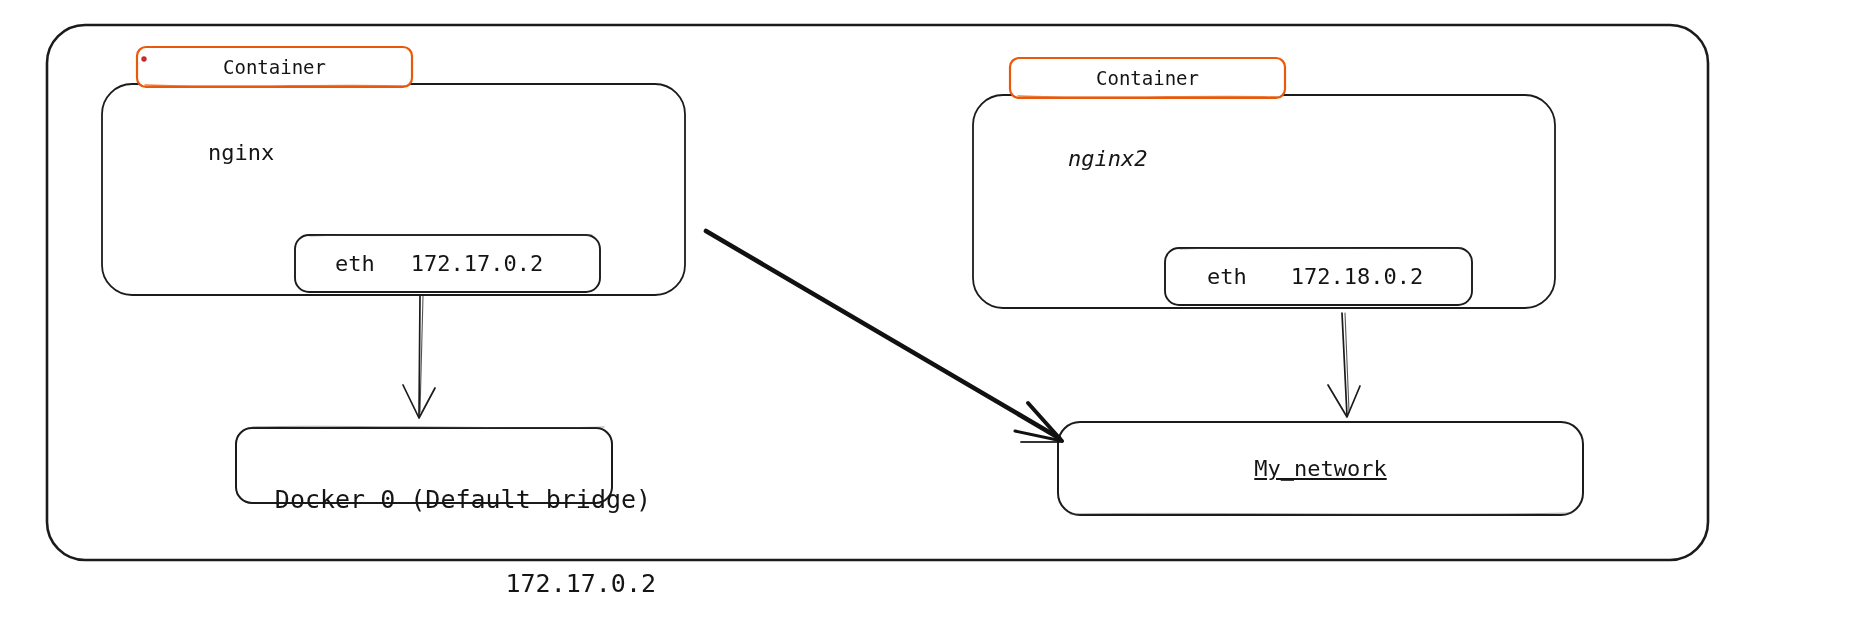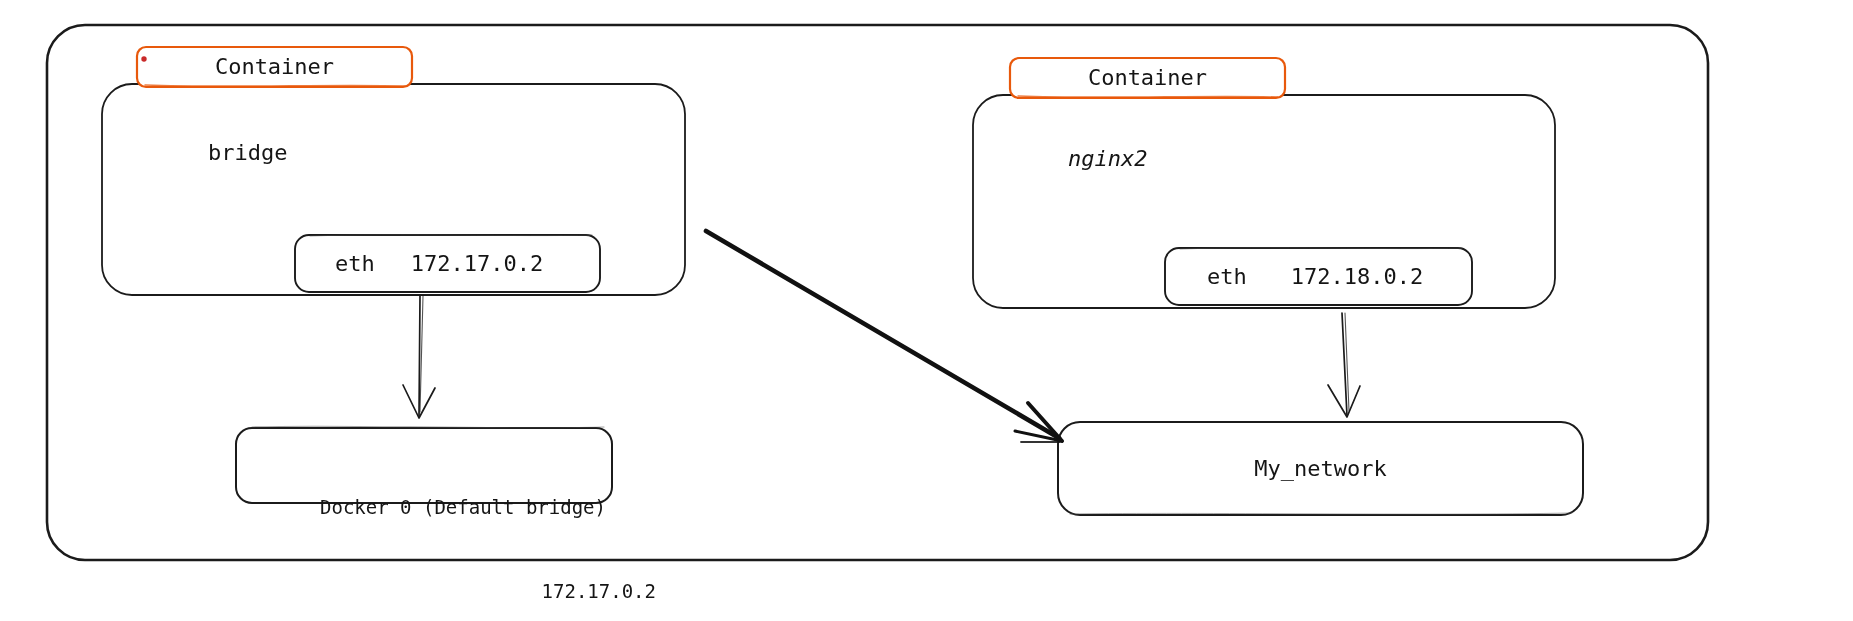--- a/index.html
+++ b/index.html
@@ -24,48 +24,48 @@
     height: 621px;
   }
   .txt {
     position: absolute;
     white-space: pre;
     color: #151515;
     font-family: "DejaVu Sans Mono", "Liberation Mono", monospace;
   }
   .badge-label {
     left: 137px; top: 47px; width: 275px; height: 40px;
-    line-height: 40px; text-align: center; font-size: 22px;
+    line-height: 40px; text-align: center; font-size: 19px;
   }
   .badge-label.second {
     left: 1010px; top: 58px;
   }
   .node-name {
     font-size: 22px;
   }
   .eth-row {
     position: absolute;
     display: flex;
     align-items: center;
     font-size: 22px;
   }
   .eth-row .gap1 { width: 36px; }
   .eth1 { left: 295px; top: 235px; width: 305px; height: 57px; padding-left: 40px; box-sizing: border-box; }
   .eth2 { left: 1165px; top: 248px; width: 307px; height: 57px; padding-left: 42px; box-sizing: border-box; }
   .eth2 .gap1 { width: 44px; }
   .docker0 {
     left: 236px; top: 428px; width: 454px; height: 75px;
-    padding-top: 9px; box-sizing: border-box;
-    font-size: 19px; line-height: 28px;
+    padding-top: 2px; box-sizing: border-box;
+    font-size: 25px; line-height: 28px;
   }
   .docker0 .l1 { text-align: center; }
   .docker0 .l2 { text-align: right; padding-right: 34px; }
   .mynet {
     left: 1058px; top: 422px; width: 525px; height: 93px;
-    line-height: 93px; text-align: center; font-size: 22px;
+    line-height: 93px; text-align: center; font-size: 22px; text-decoration: underline;
   }
 </style>
 </head>
 <body>
 
 <div class="scene">
 
   <svg class="layer" viewBox="0 0 1853 621" fill="none" stroke-linecap="round" stroke-linejoin="round">
 
     <rect x="47" y="25" width="1661" height="535" rx="38" stroke="#1b1b1b" stroke-width="2.6"></rect>
@@ -111,21 +111,21 @@
       <path d="M1062,441 L1028,403" stroke-width="4"></path>
       <path d="M1062,441 L1015,431" stroke-width="3"></path>
       <path d="M1060,442 L1021,442" stroke-width="1.8" opacity="0.85"></path>
     </g>
   </svg>
 
   <div class="txt badge-label">Container</div>
 
   <div class="txt badge-label second">Container</div>
 
-  <div class="txt node-name" style="left:208px; top:140px;">bridge</div>
+  <div class="txt node-name" style="left:208px; top:140px;">nginx</div>
 
   <div class="txt node-name" style="left:1068px; top:146px;font-style:italic;">nginx2</div>
 
   <div class="eth-row eth1">
     <span>eth</span>
     <span class="gap1"></span>
     <span>172.17.0.2</span>
   </div>
 
   <div class="eth-row eth2">

